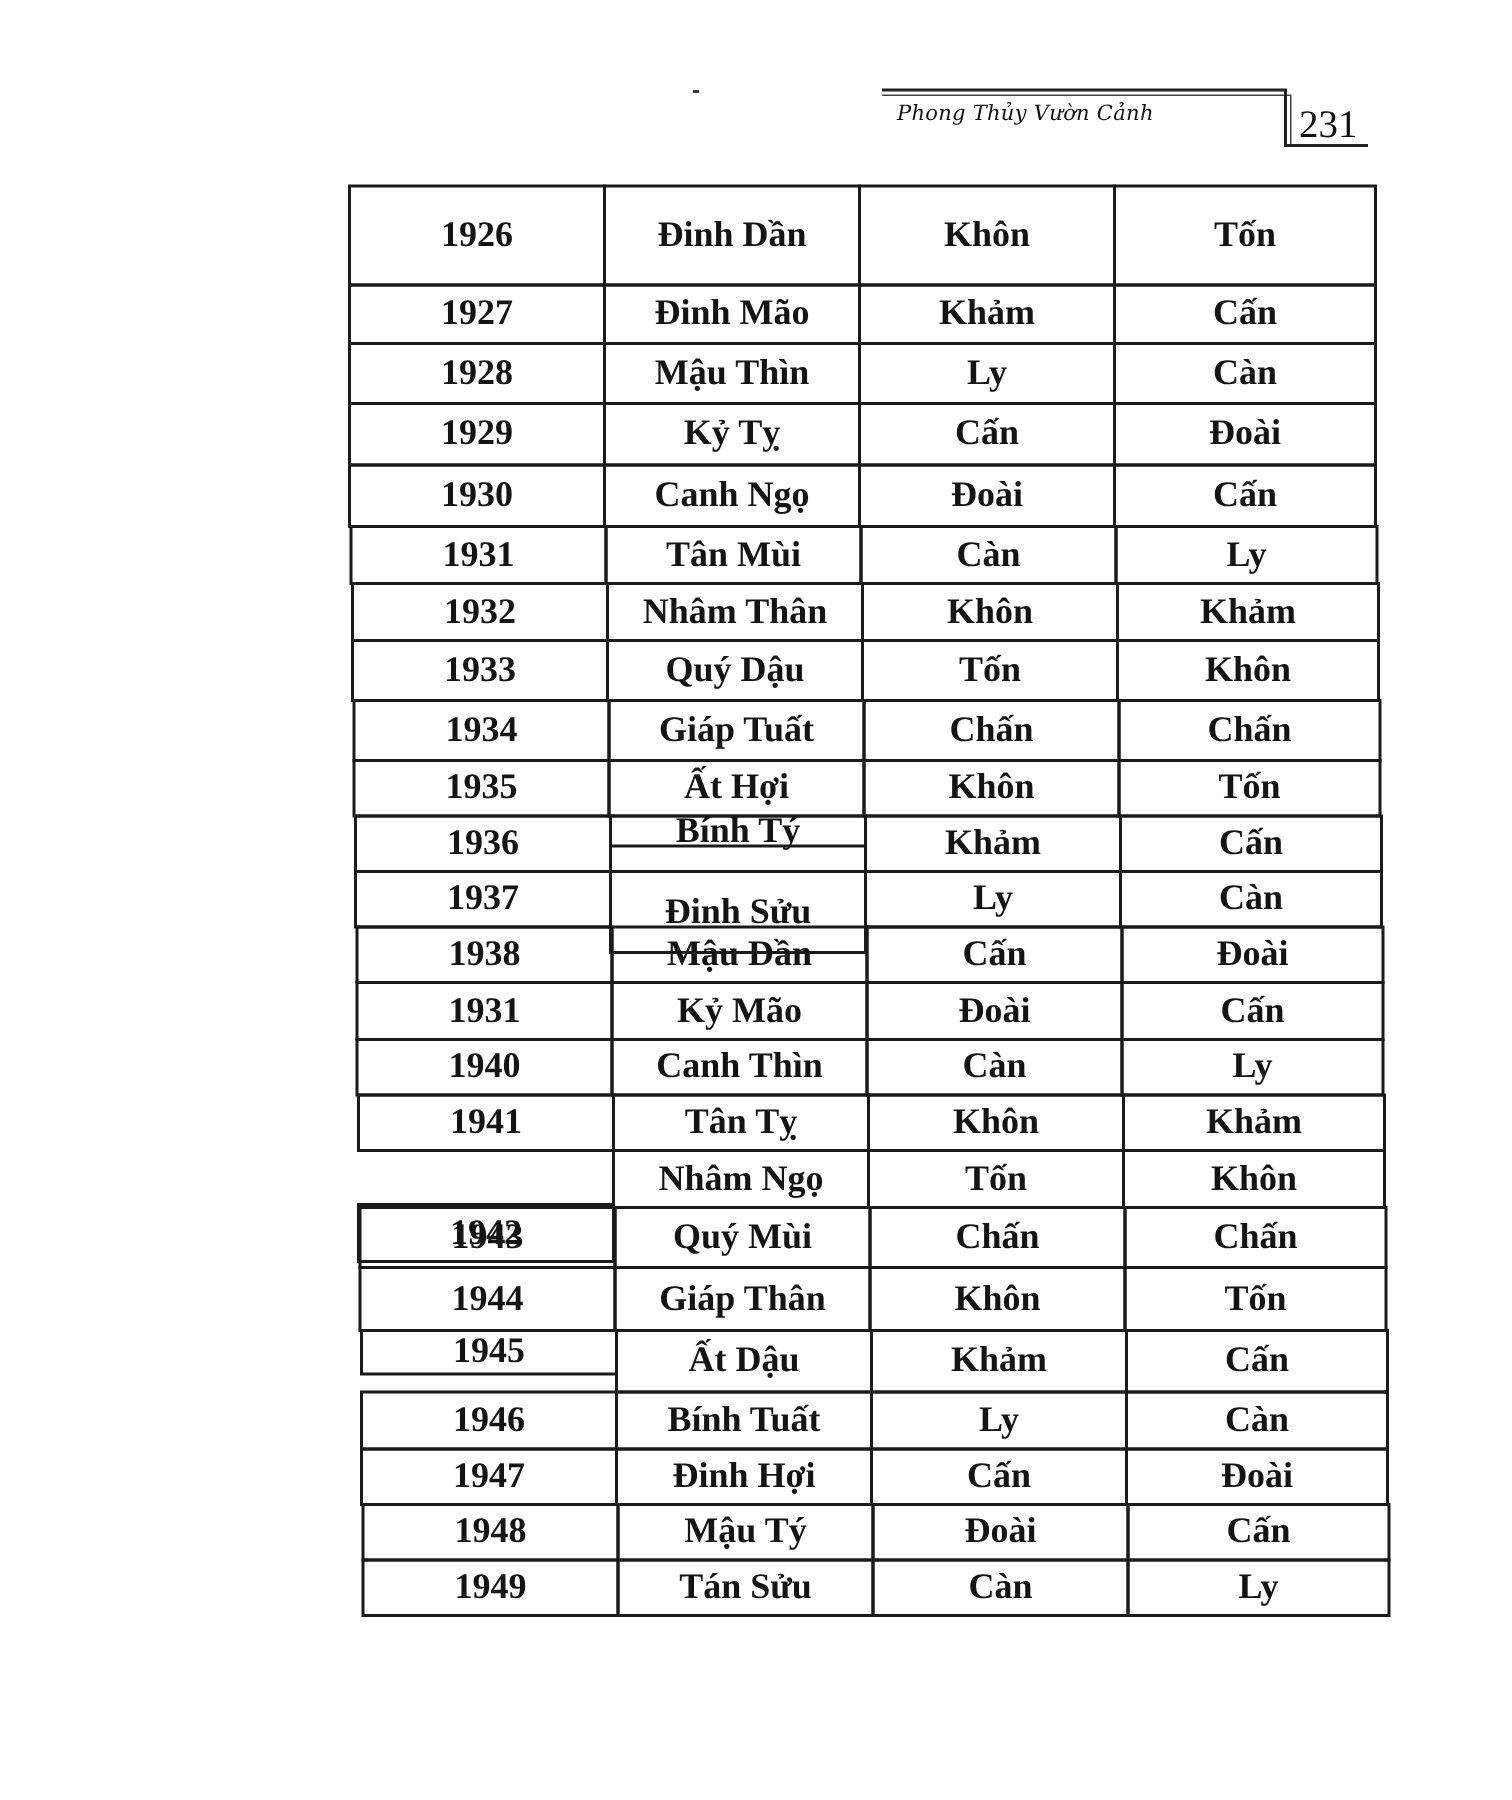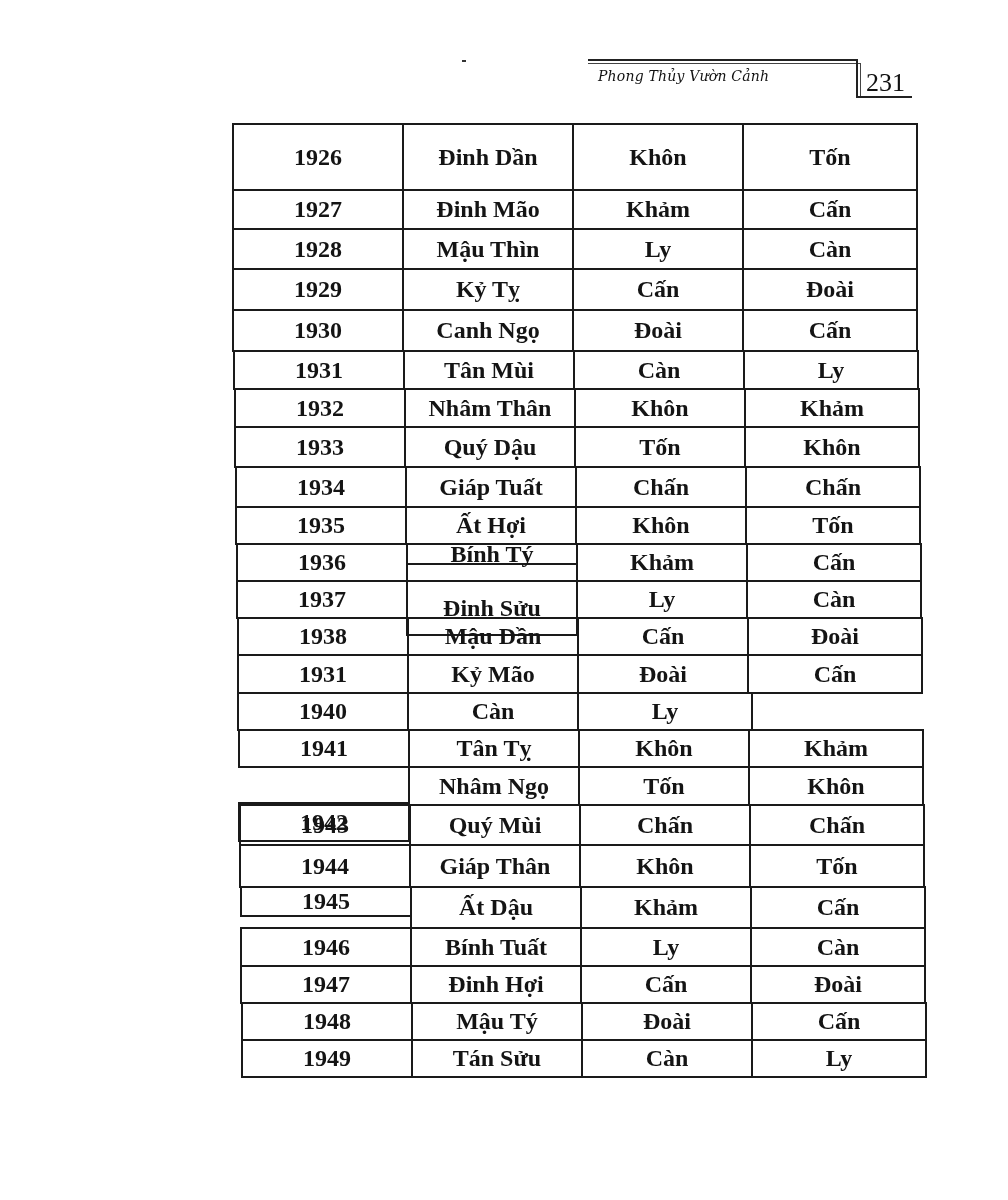--- a/index.html
+++ b/index.html
@@ -116,20 +116,21 @@
       <div class="cell c3" style="height: 39px;">Đoài</div>
     </div>
     <div class="row" style="top: 531px; left: 5px;">
       <div class="cell c0" style="height: 40px;">1931</div>
       <div class="cell c1" style="height: 40px;">Kỷ Mão</div>
       <div class="cell c2" style="height: 40px;">Đoài</div>
       <div class="cell c3" style="height: 40px;">Cấn</div>
     </div>
     <div class="row" style="top: 569px; left: 5px;">
       <div class="cell c0" style="height: 39px;">1940</div>
+      <div class="cell c1" style="height: 39px;">Canh Thìn</div>
       <div class="cell c2" style="height: 39px;">Càn</div>
       <div class="cell c3" style="height: 39px;">Ly</div>
     </div>
     <div class="row" style="top: 606px; left: 6px;">
       <div class="cell c0" style="height: 39px;">1941</div>
       <div class="cell c1" style="height: 39px;">Tân Tỵ</div>
       <div class="cell c2" style="height: 39px;">Khôn</div>
       <div class="cell c3" style="height: 39px;">Khảm</div>
     </div>
     <div class="row" style="top: 643px; left: 6px;">

